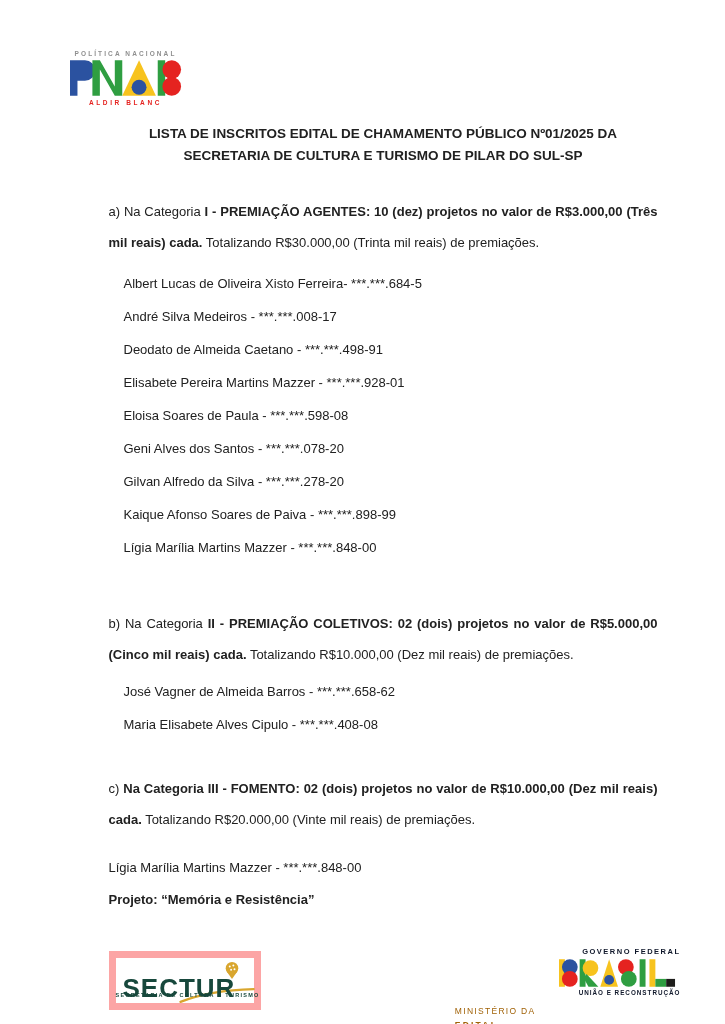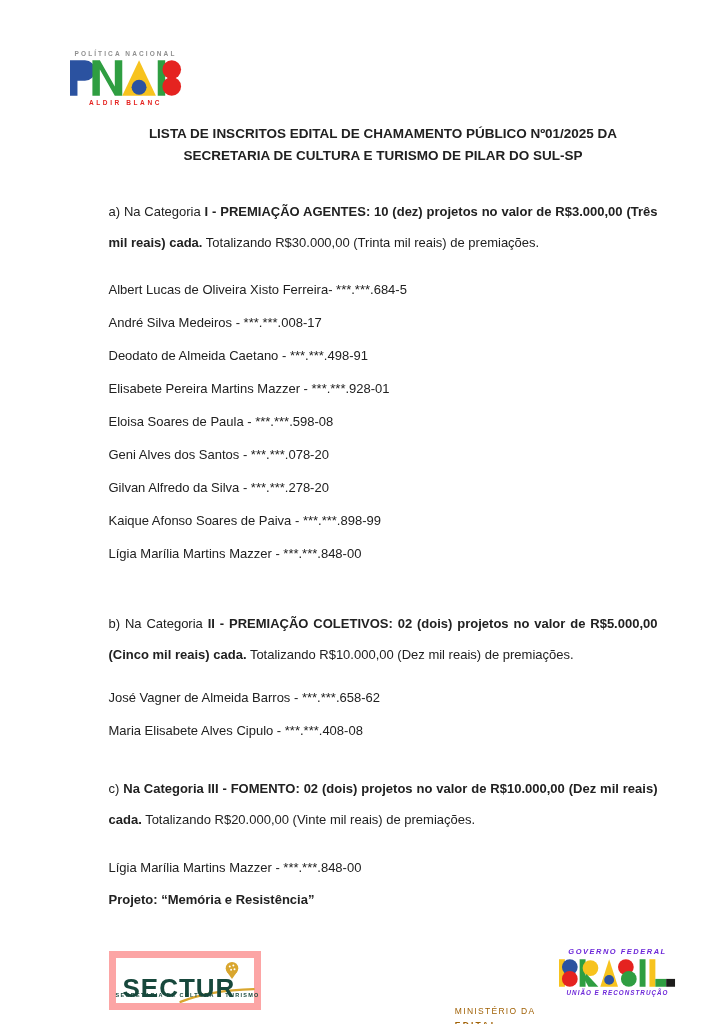--- a/index.html
+++ b/index.html
@@ -22,21 +22,21 @@
   }
 
   
   .para { position:absolute; left:88px; width:549px; text-align:justify; font-size:13px; line-height:31px; }
   .para b { font-weight:700; }
   #para-a { top:183px; }
   #para-b { top:595px; }
   #para-c { top:760px; }
 
   
-  .names { position:absolute; left:88px; width:549px; font-size:13px;margin-top:6px; }
+  .names { position:absolute; left:103px; width:549px; font-size:13px; }
   #names-a { top:276px; }
   #names-b { top:684px; }
   .name { line-height:15px; margin:0 0 18px 0; }
 
   #c-name    { position:absolute; left:88px; top:860px; font-size:13px; line-height:15px; }
   #c-project { position:absolute; left:88px; top:892px; font-size:13px; line-height:15px; font-weight:700;text-align:center; }
 
   
   .sectur-box {
     position:absolute; left:88px; top:951px; width:152px; height:59px;
@@ -53,21 +53,21 @@
     position:absolute; bottom:5px; left:0; right:0; text-align:center;
     font-size:5.5px; letter-spacing:1.3px; color:#17483c; font-weight:700; white-space:nowrap;
   }
 
   
   .ministerio { position:absolute; right:169px; top:962px; color:#a16207;margin-top:44px; }
   .ministerio .l1 { font-size:8.5px; letter-spacing:1.3px; font-weight:500; margin-bottom:4px; white-space:nowrap; }
   .ministerio .l2 { font-size:8.5px; letter-spacing:2.2px; font-weight:800; white-space:nowrap; }
 
   
-  .governo { position:absolute; right:24px; top:947px; width:126px; text-align:center; color:#6d28d9;font-style:italic; }
+  .governo { position:absolute; right:24px; top:947px; width:126px; text-align:right; color:#0f172a; }
   .governo .gov-top    { font-size:7.5px; font-weight:800; letter-spacing:1.5px; white-space:nowrap; }
   .governo svg         { display:block; margin:3px auto 2px auto; }
   .governo .gov-bottom { font-size:6.3px; font-weight:700; letter-spacing:1px; white-space:nowrap; }
 </style>
 </head>
 <body>
 
 <div class="page">
 
   <div class="pnab-logo">

